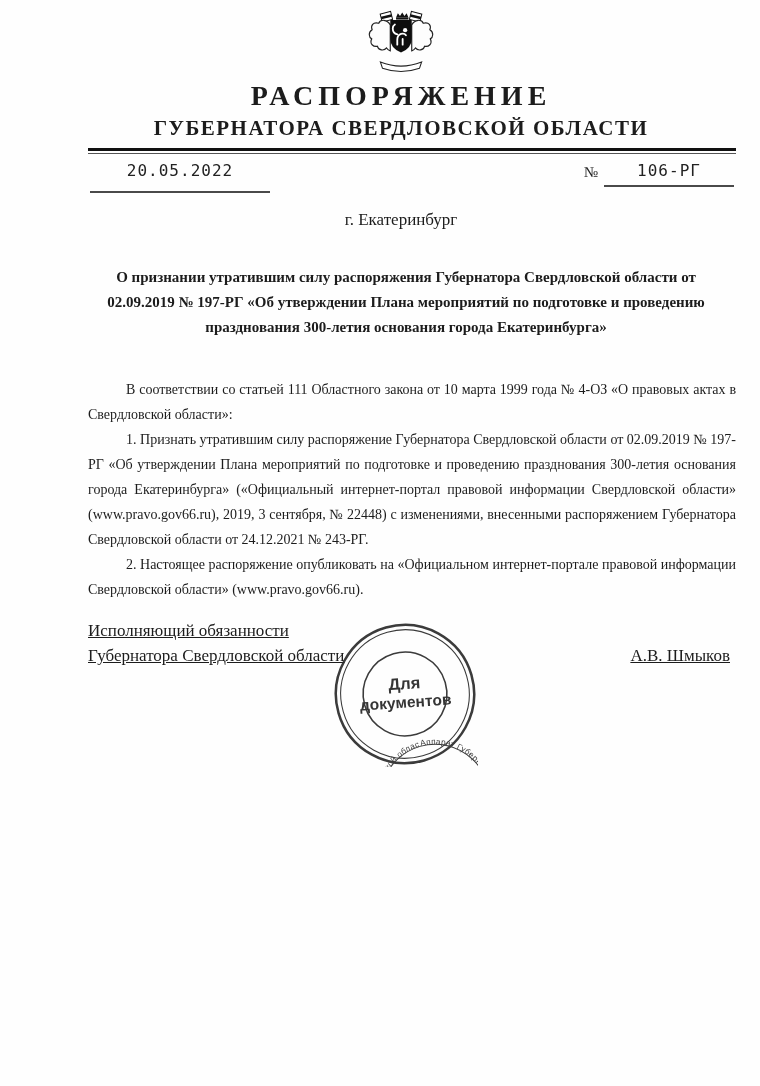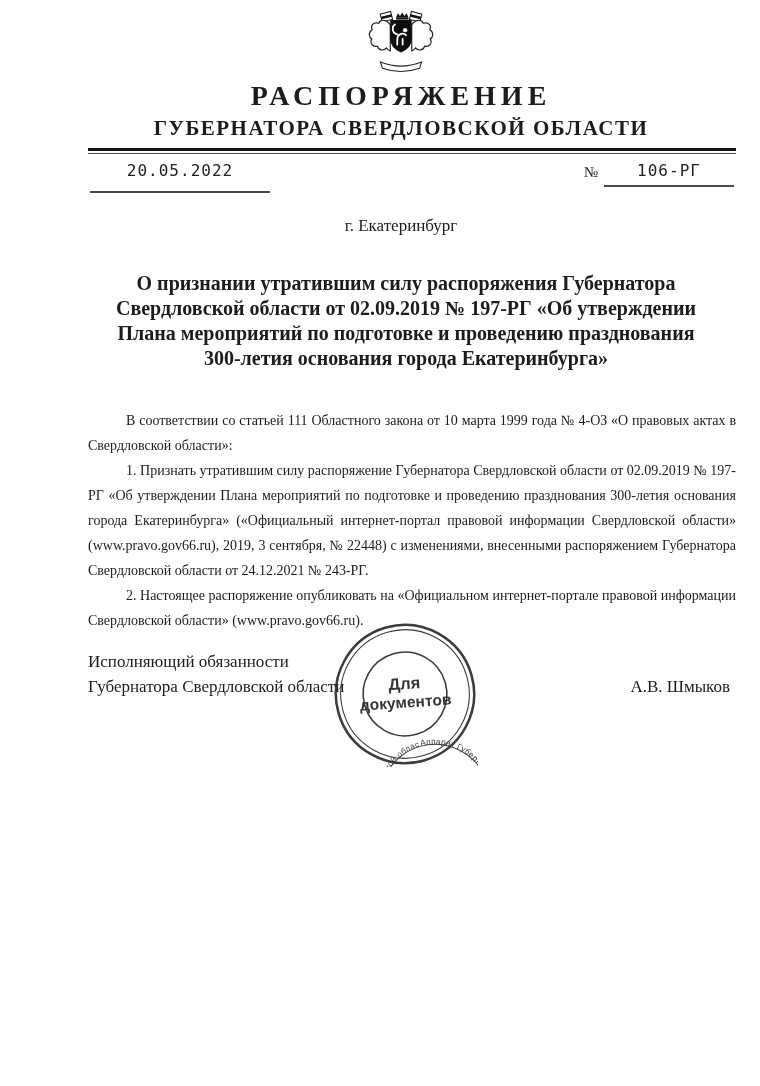--- a/index.html
+++ b/index.html
@@ -37,34 +37,34 @@
     border-bottom:2px solid #4a4a4a; padding-bottom:11px;
   }
   .num-group{ position:absolute; right:2px; top:2px; display:flex; align-items:flex-end; }
   .num-sign{ font-size:15px; color:#222; margin-right:6px; padding-bottom:6px; }
   .num-field{
     width:130px; text-align:center;
     font-family:"DejaVu Sans Mono","Liberation Mono",monospace;
     font-size:16px; letter-spacing:1px; color:#222;
     border-bottom:2px solid #4a4a4a; padding-bottom:5px;
   }
-  .city{ text-align:center; transform:translateX(-11px); font-size:17px; margin-top:17px; }
+  .city{ text-align:center; transform:translateX(-11px); font-size:17px; margin-top:11px; }
 
   
   .subject{
     margin:35px auto 16px; max-width:604px; transform:translateX(-6px);
-    text-align:center; font-size:20px; font-weight:bold; line-height:25px;
+    text-align:center; font-size:15px; font-weight:bold; line-height:25px;
   }
 
   
   .body-text{ margin-top:37px; font-size:14px; line-height:25px; text-align:justify; }
   .body-text p{ text-indent:38px; }
 
   
-  .sig-row{ margin-top:16px; display:flex; justify-content:space-between; align-items:flex-end; }
+  .sig-row{ margin-top:16px; display:flex; justify-content:space-between; align-items:flex-end;text-decoration:underline; }
   .sig-position{ font-size:17px; line-height:25px; }
   .sig-name{ font-size:17px; line-height:25px; padding-right:6px;text-align:right; }
 
   
   .stamp{
     position:absolute; left:332px; top:621px; width:146px; height:146px;
     opacity:.92; pointer-events:none;
   }
 
   

